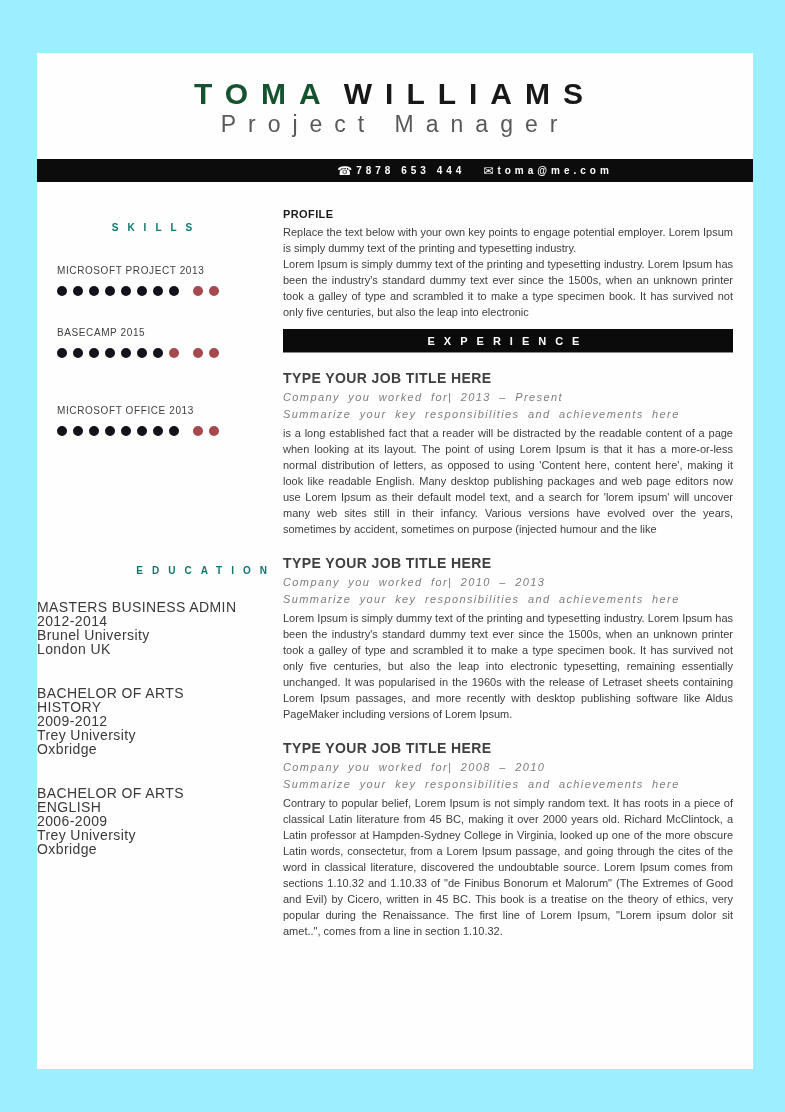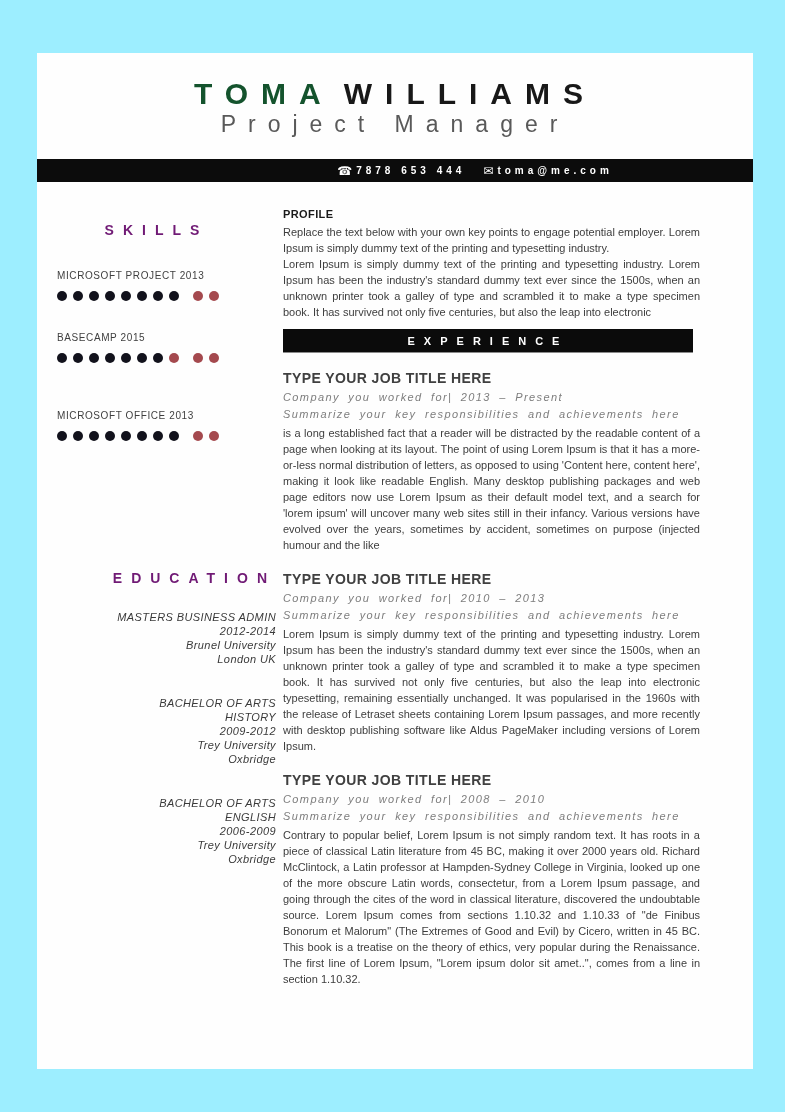--- a/index.html
+++ b/index.html
@@ -39,55 +39,55 @@
   .contact-bar .email-group { margin-left: 18px; display: inline-flex; align-items: center; }
   .contact-bar .phone-group { display: inline-flex; align-items: center; }
 
   
   .content { display: flex; }
   .left-col  { width: 239px; flex: none; padding-top: 40px; }
   .right-col { flex: 1; padding-top: 26px; padding-right: 53px; padding-left: 7px; }
 
   
   .side-heading {
-    font-size: 14px; font-weight: bold; color: #701a75;
+    font-size: 10px; font-weight: bold; color: #0f766e;
     letter-spacing: 9px; text-align: center; white-space: nowrap;
   }
   .skills-heading { margin-bottom: 32px; }
   .education-heading { text-align: right; padding-left: 11px; margin-top: 76px; margin-bottom: 24px; }
 
   .skill { padding-left: 20px; }
   .skill-label {
     font-size: 10px; color: #3f3f3f; letter-spacing: 0.6px; white-space: nowrap;
   }
   .skill-dots { margin-top: 9px; height: 12px; display: flex; align-items: center; }
   .dot { width: 10px; height: 10px; border-radius: 50%; margin-right: 6px; flex: none; }
   .dot-black { background: #12121c; }
   .dot-red   { background: #a4494e; }
   .dot-gap   { width: 8px; flex: none; }
   .sgap-a { height: 30px; } 
   .sgap-b { height: 46px; }
   .sgap-c { height: 52px; }
 
-  .edu-entry { text-align: right; font-size: 11px; color: #3a3a3a; line-height: 14px; margin-bottom: 30px; font-style: italic; }
+  .edu-entry { text-align: left; font-size: 14px; color: #3a3a3a; line-height: 14px; margin-bottom: 30px; }
   .edu-line { letter-spacing: 0.4px; }
 
   
   .profile-heading { font-size: 11px; font-weight: bold; color: #1a1a1a; letter-spacing: 0.4px; }
   .body-text {
     font-size: 11px; line-height: 16px; color: #3d3d3d;
     text-align: justify;
   }
   .profile-p1 { margin-top: 4px; }
   .profile-p2 { margin-top: 0px; }
 
   .experience-bar {
     margin-top: 9px;
     background: #0b0b0b;
-    height: 23px; width: 410px;
+    height: 23px; width: 450px;
     display: flex; align-items: center; justify-content: center;
     color: #fff; font-size: 11px; font-weight: bold; letter-spacing: 9px;
     white-space: nowrap;
     box-shadow: 0 1px 0 #8a8a8a;
   }
 
   .job { margin-top: 18px; }
   .job-title { font-size: 14px; font-weight: bold; color: #404040; letter-spacing: 0.4px; }
   .job-meta {
     font-size: 11px; font-style: italic; color: #7d7d7d;

